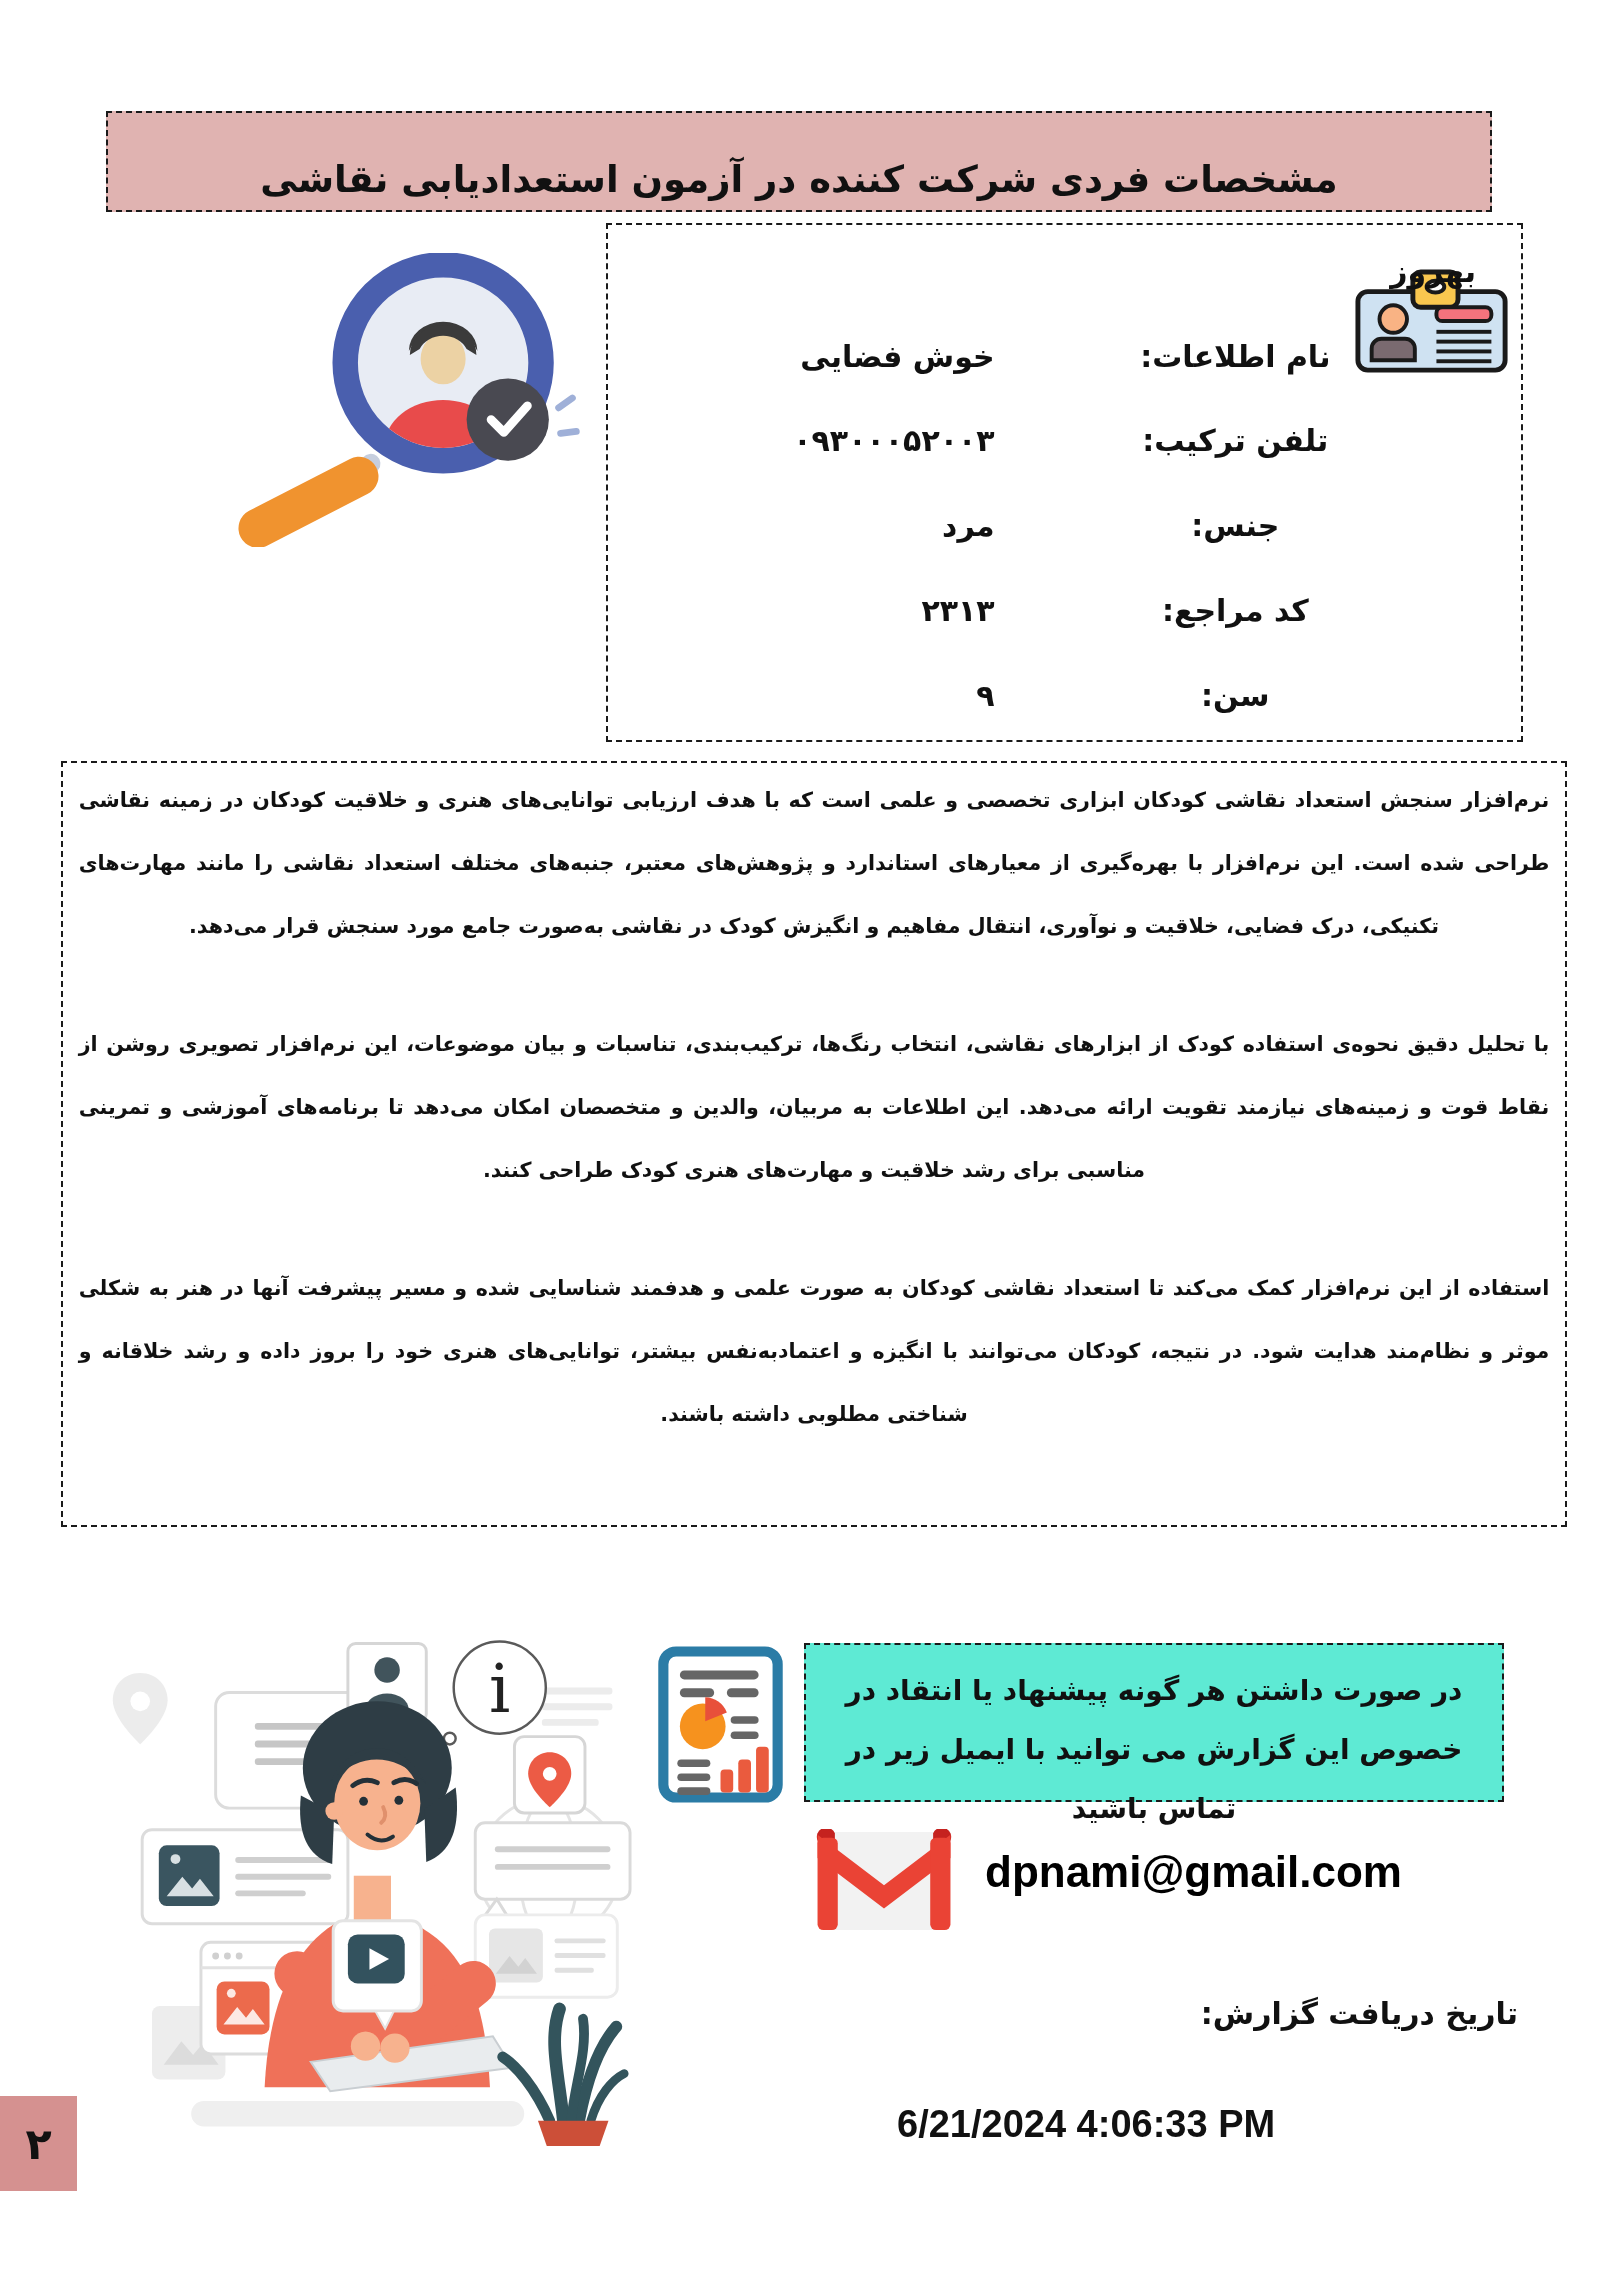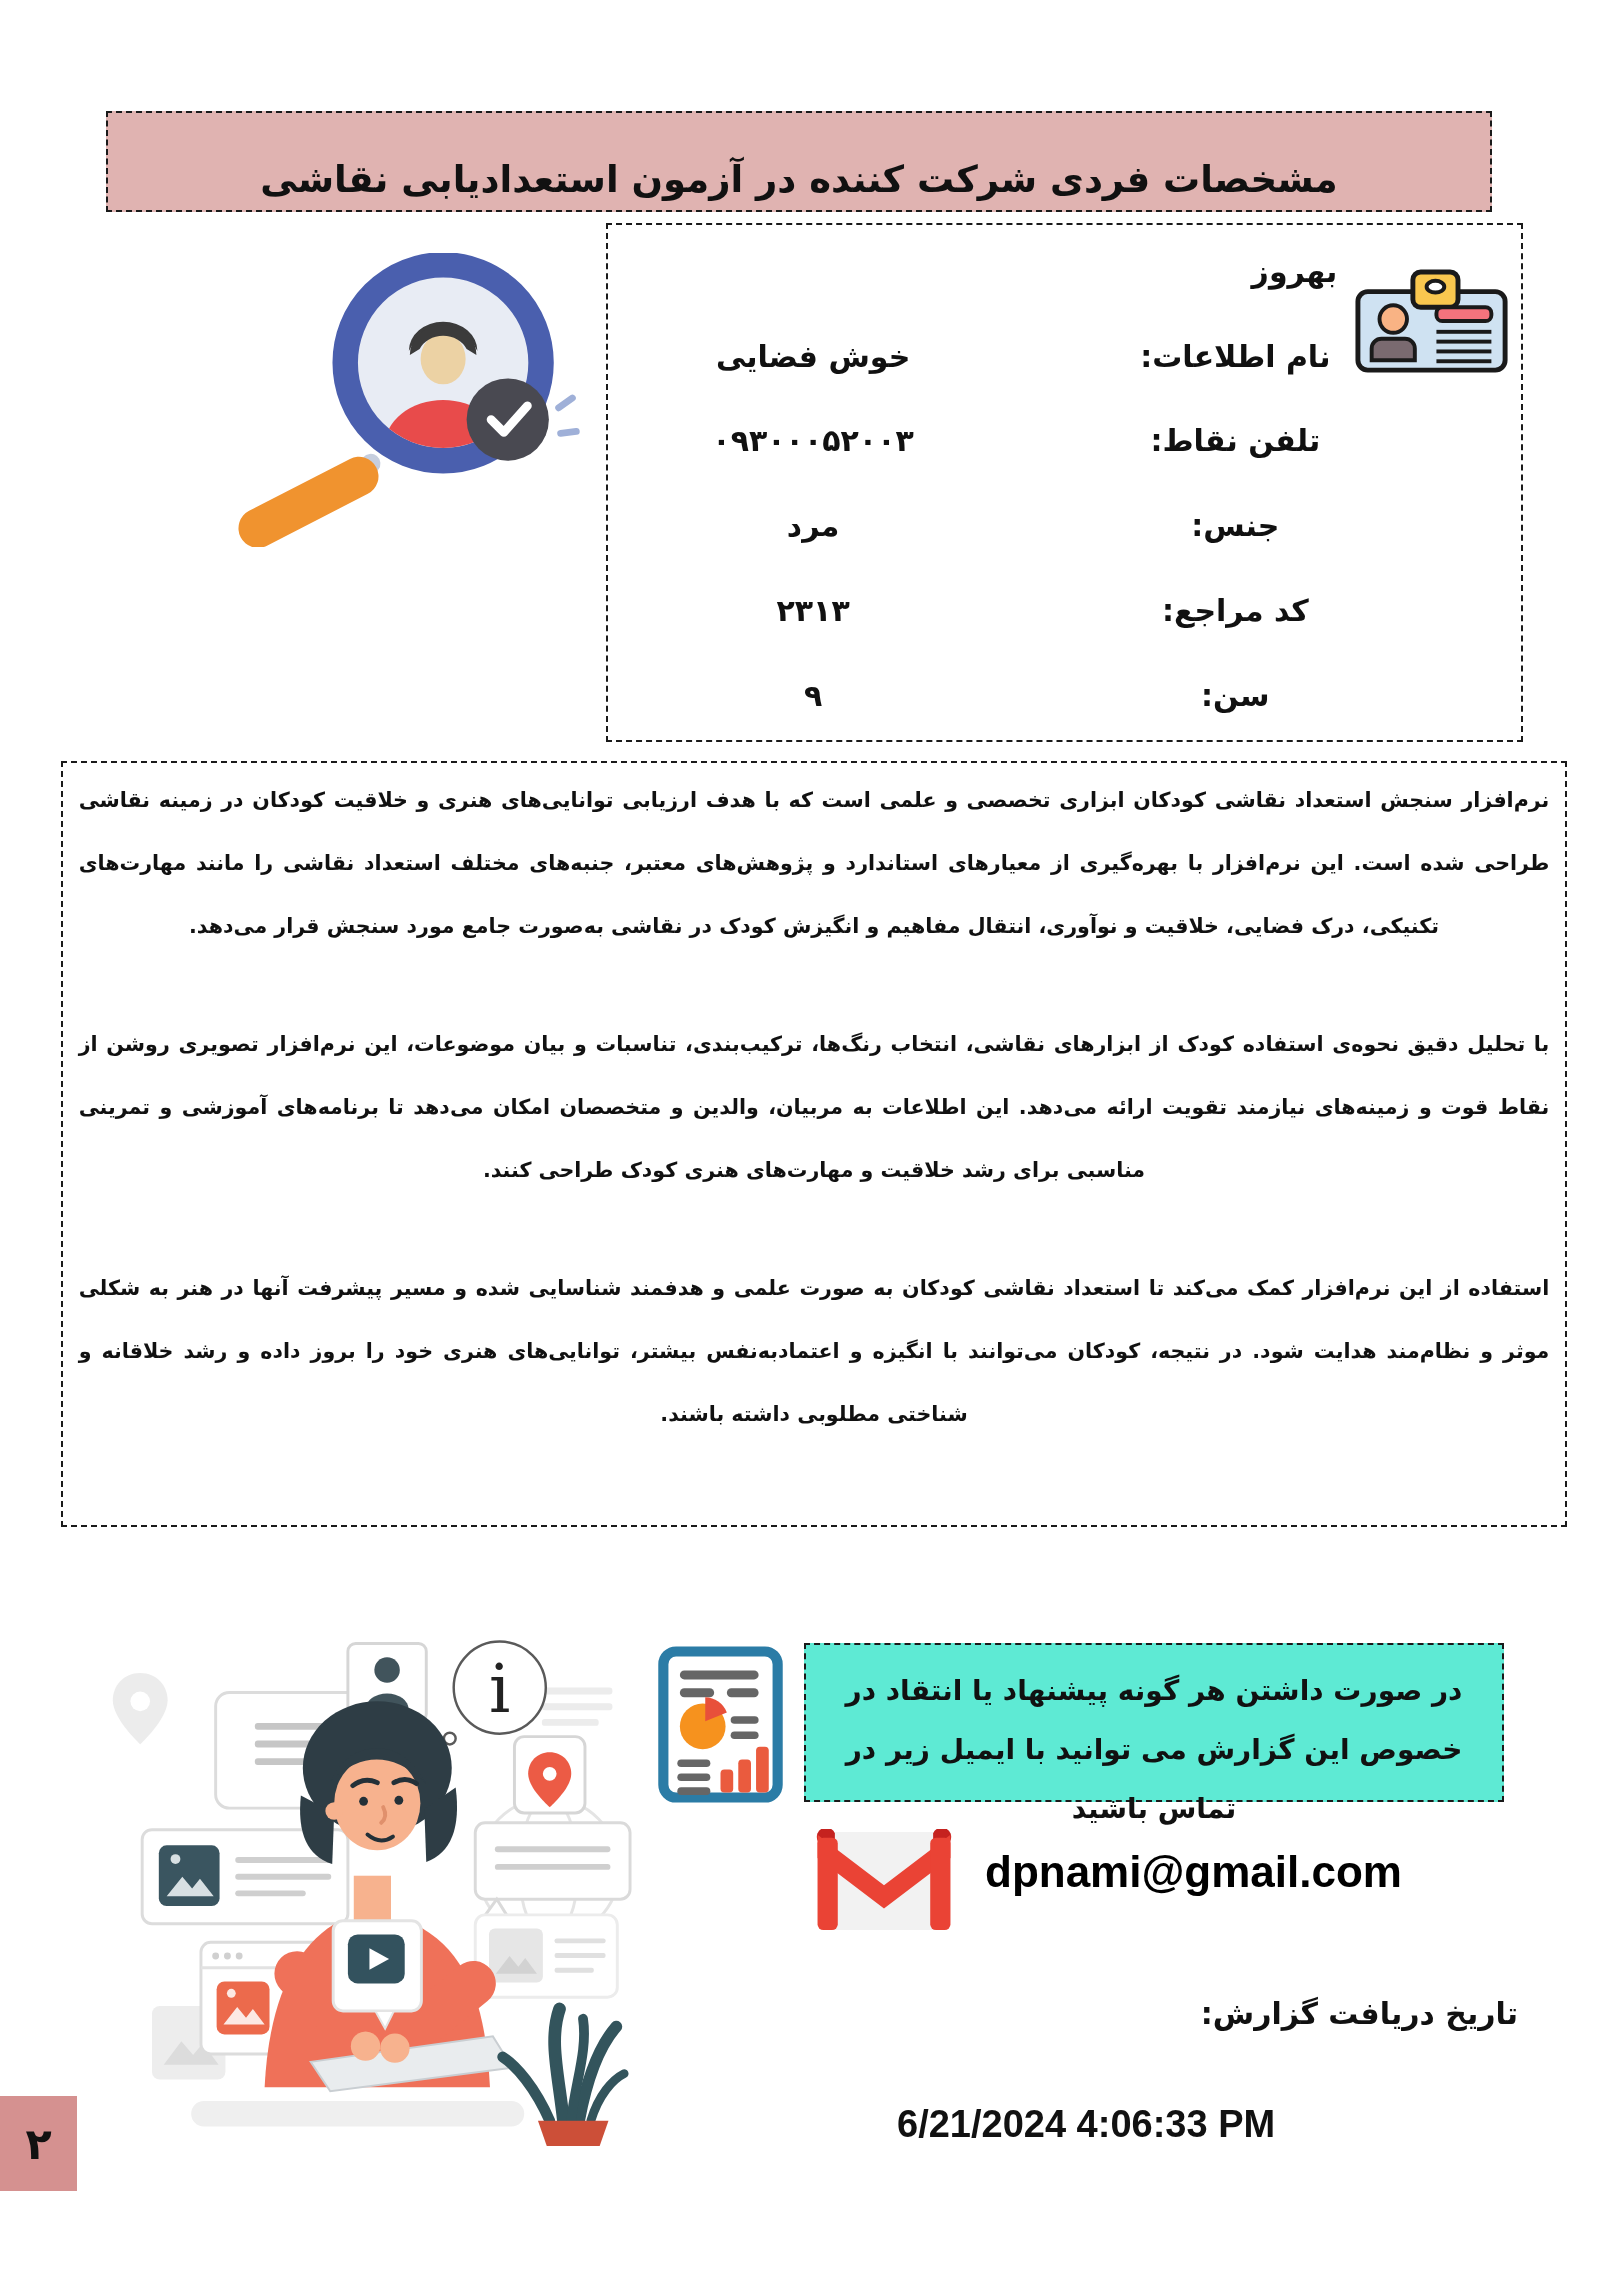--- a/index.html
+++ b/index.html
@@ -19,21 +19,21 @@
     position:absolute;left:606px;top:223px;width:917px;height:519px;
     border:2px dashed #1a1a1a;box-sizing:border-box;background:#fff;
   }
   .idcard{position:absolute;right:9.8px;top:43px;}
   .info-fields{
     position:absolute;top:29px;bottom:27.4px;left:23.5px;right:45px;
     display:flex;flex-direction:column;justify-content:space-between;direction:rtl;
   }
   .info-row{display:flex;align-items:center;}
   .info-label{width:57%;text-align:center;font-size:30px;font-weight:700;}
-  .info-value{width:43%;text-align:center;font-size:30px;font-weight:700;}
+  .info-value{width:43%;font-size:30px;font-weight:700;}
   
   .magnifier{position:absolute;left:214px;top:253px;}
   
   .about-box{
     position:absolute;left:61px;top:761px;width:1506px;height:766px;
     border:2px dashed #1a1a1a;box-sizing:border-box;background:#fff;
     padding:5.9px 15.7px 0;overflow:hidden;
   }
   .about-box p{
     margin:0 0 55px 0;direction:rtl;font-size:20.6px;font-weight:700;
@@ -110,21 +110,21 @@
     </svg>
     <div class="info-fields">
       <div class="info-row">
         <div class="info-value">بهروز</div>
       </div>
       <div class="info-row">
         <div class="info-label">نام اطلاعات:</div>
         <div class="info-value">خوش فضایی</div>
       </div>
       <div class="info-row">
-        <div class="info-label">تلفن نقاط:</div>
+        <div class="info-label">تلفن ترکیب:</div>
         <div class="info-value">۰۹۳۰۰۰۵۲۰۰۳</div>
       </div>
       <div class="info-row">
         <div class="info-label">جنس:</div>
         <div class="info-value">مرد</div>
       </div>
       <div class="info-row">
         <div class="info-label">کد مراجع:</div>
         <div class="info-value">۲۳۱۳</div>
       </div>

